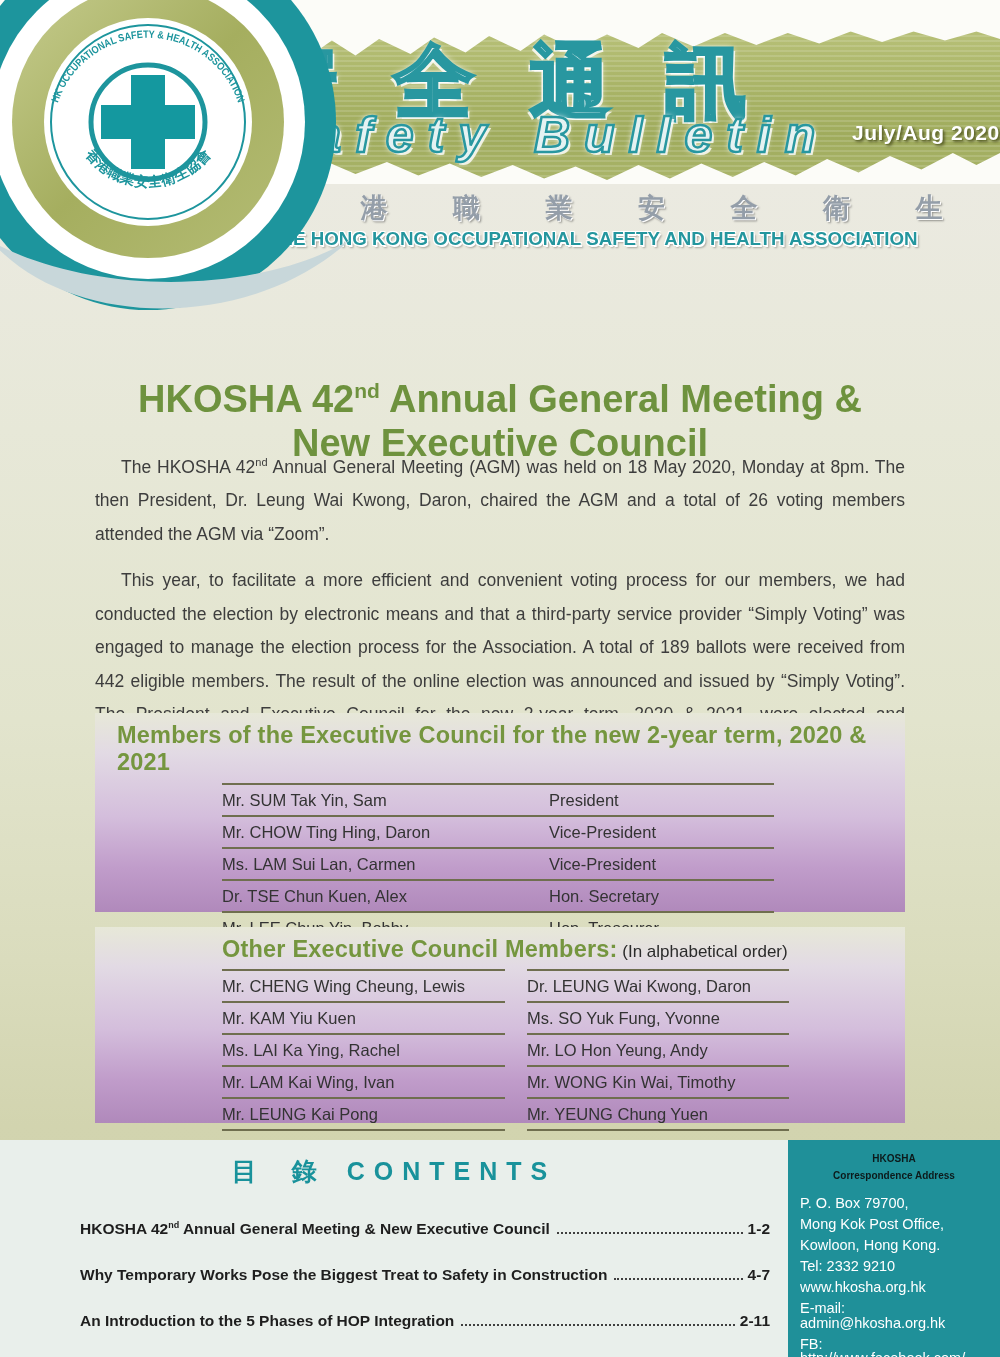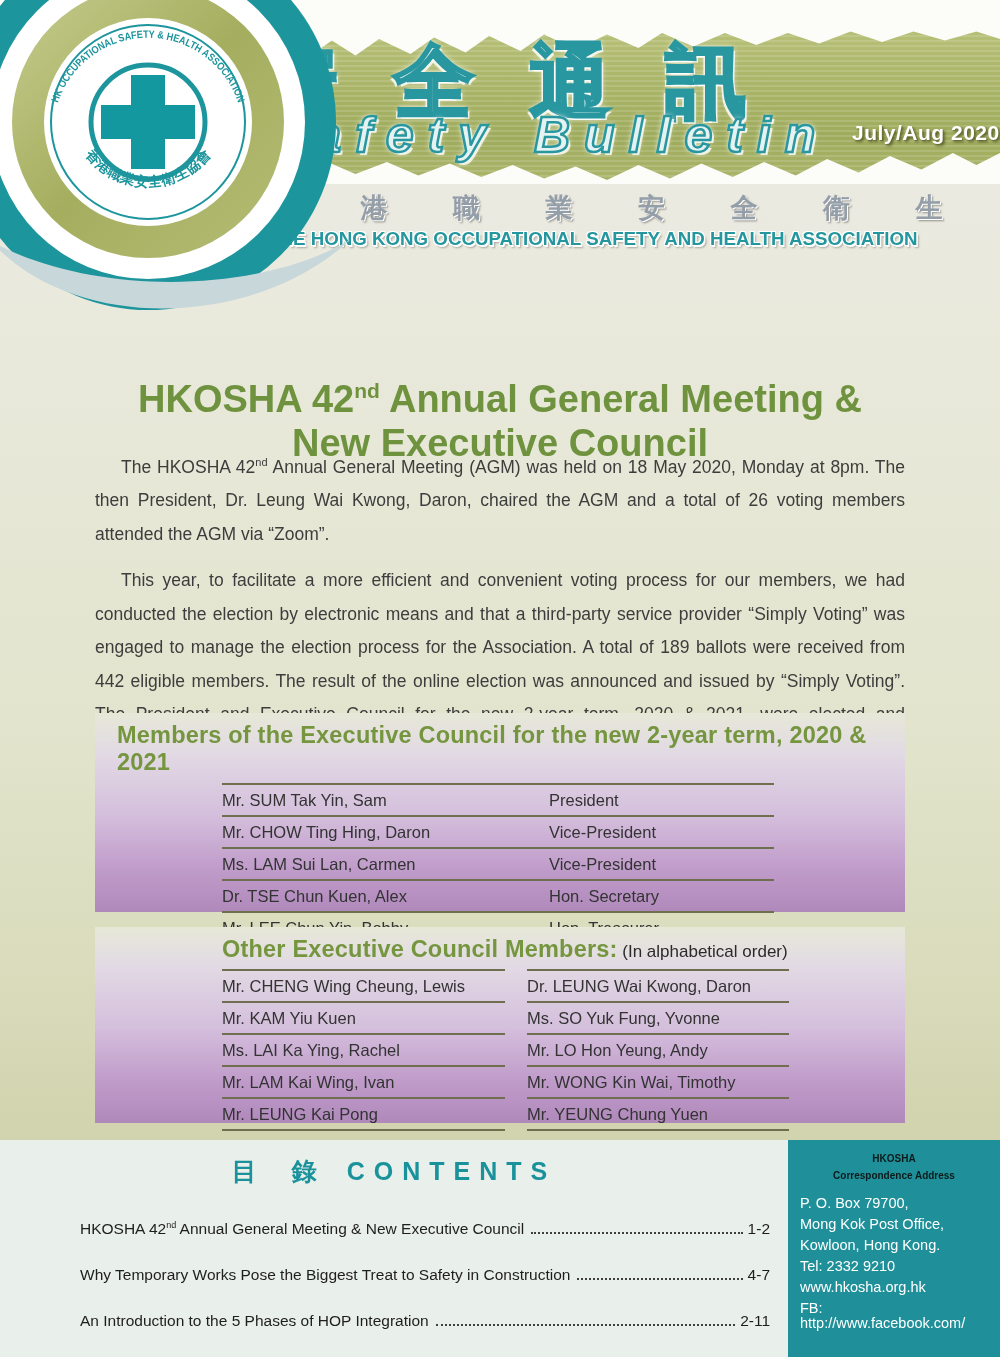--- a/index.html
+++ b/index.html
@@ -79,21 +79,21 @@
   .two-col .rule-table{margin:0;width:283px;}
   .two-col .rule-table.right{width:262px;margin-left:22px;}
   .two-col .t-row{height:30px;}
   
   .footer{position:absolute;top:1140px;left:0;width:1000px;height:217px;}
   .footer-left{position:absolute;top:0;left:0;width:788px;height:217px;background:#e9efeb;}
   .toc-heading{margin-top:15px;text-align:center;color:#19929b;font-weight:700;font-size:25px;}
   .toc-heading .cn{letter-spacing:14px;margin-right:16px;}
   .toc-heading .en{letter-spacing:9px;}
   .toc-list{margin:14px 18px 0 80px;}
-  .toc-item{display:flex;align-items:baseline;font-size:15.5px;color:#1e1e1e;height:46px;line-height:46px;}
+  .toc-item{display:flex;align-items:baseline;font-size:15.5px;color:#1e1e1e;height:46px;line-height:46px;font-weight:bold;}
   .toc-item sup{font-size:9px;}
   .toc-label{white-space:nowrap;}
   .dots{flex:1;border-bottom:2px dotted #3f3f3f;margin:0 5px 8px 7px;}
   .toc-pages{white-space:nowrap;}
   .footer-right{
     position:absolute;top:0;left:788px;width:212px;height:217px;background:#1f9099;
     box-sizing:border-box;padding:10px 12px;
   }
   .addr-title{ text-align:center;color:#0c1a1b;font-weight:700;font-size:10px;line-height:17px;}
   .addr-lines{margin-top:12px;color:#ffffff;font-size:14.5px;}
@@ -244,19 +244,20 @@
       <div class="addr-title">
         <div>HKOSHA</div>
         <div>Correspondence Address</div>
       </div>
       <div class="addr-lines">
         <div class="line">P. O. Box 79700,</div>
         <div class="line">Mong Kok Post Office,</div>
         <div class="line">Kowloon, Hong Kong.</div>
         <div class="line">Tel: 2332 9210</div>
         <div class="line">www.hkosha.org.hk</div>
+        <div class="line">E-mail: admin@hkosha.org.hk</div>
         <div class="line">FB: http://www.facebook.com/</div>
 
       </div>
     </aside>
   </div>
 
 </div>
 
 </body></html>

